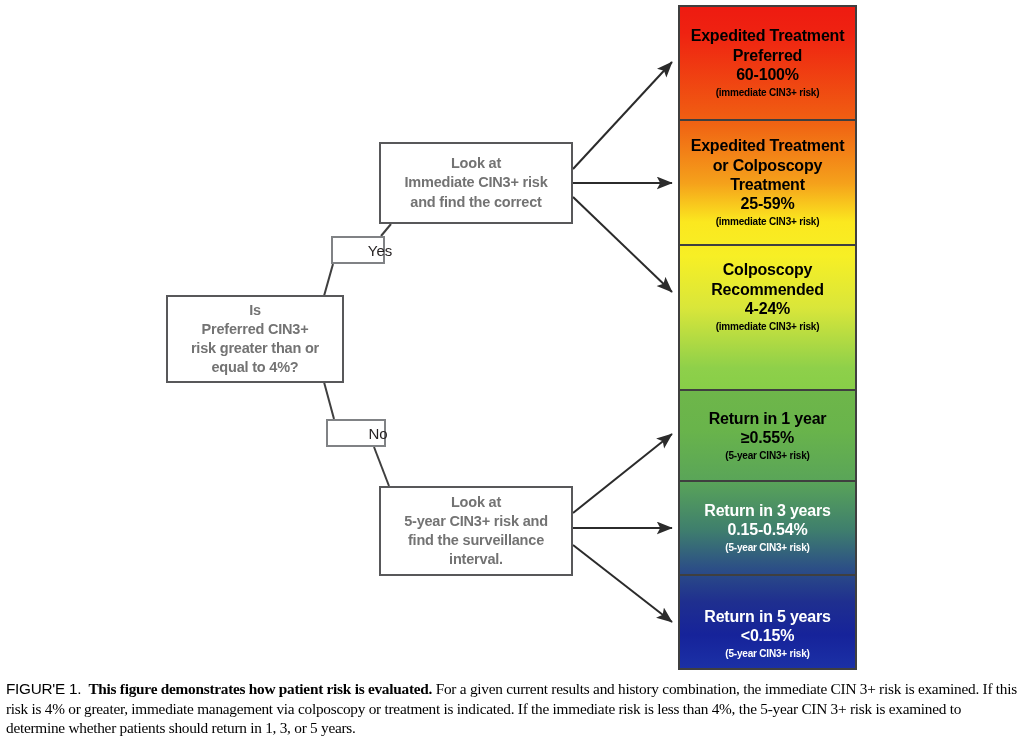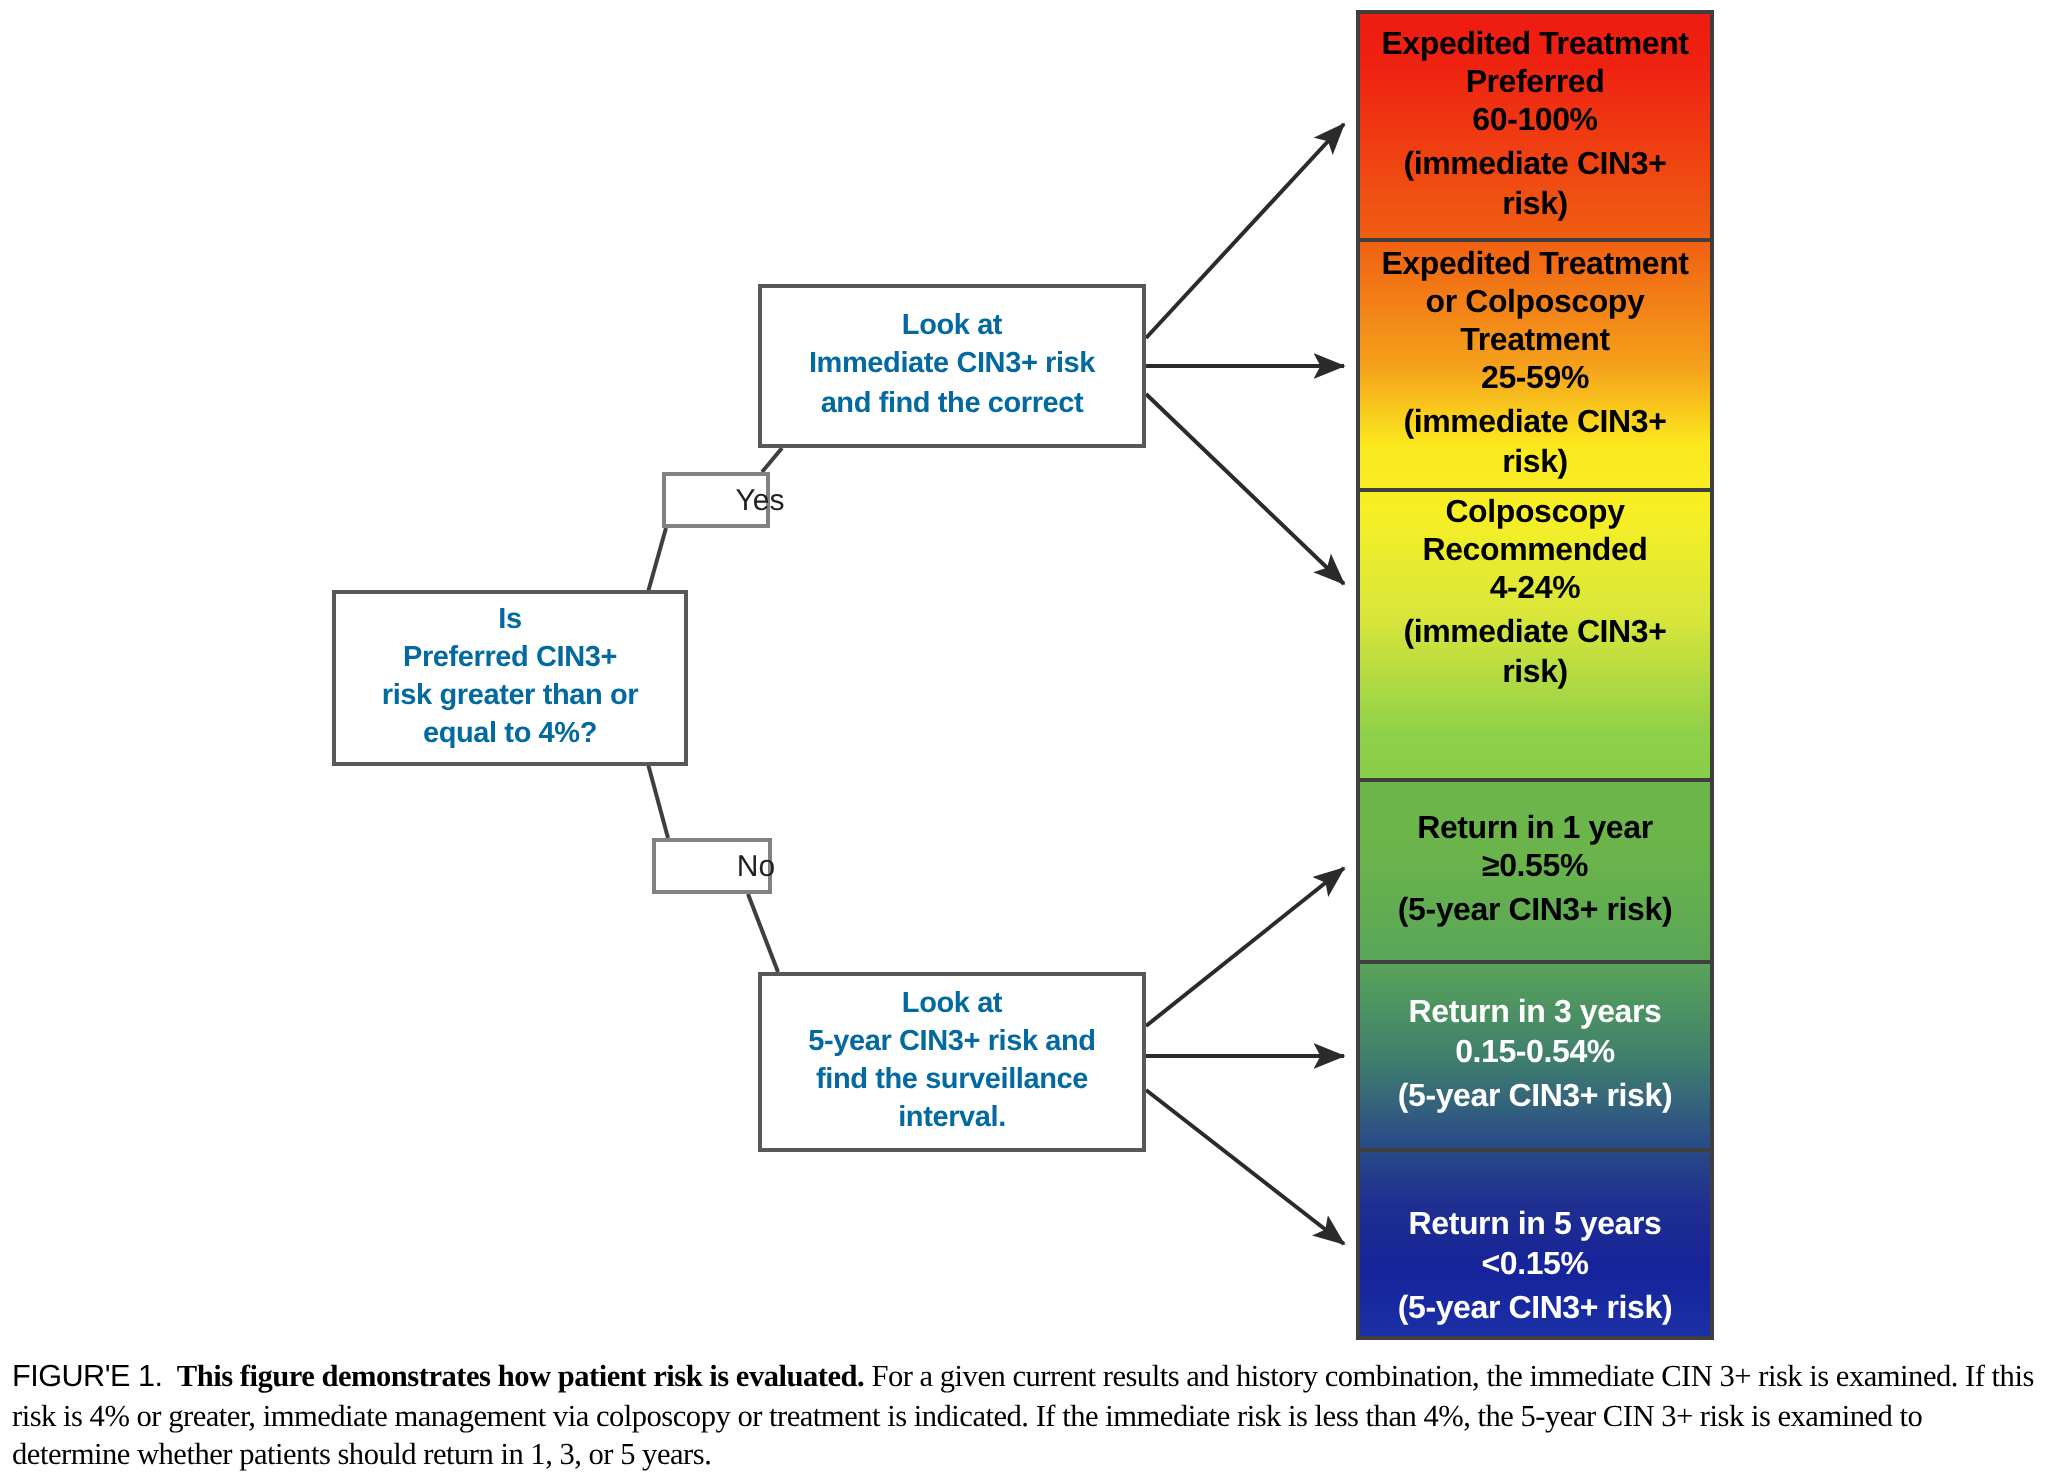--- a/index.html
+++ b/index.html
@@ -24,21 +24,21 @@
 
   
   .node {
     position: absolute;
     box-sizing: border-box;
     display: flex;
     flex-direction: column;
     align-items: center;
     justify-content: center;
     text-align: center;
-    color: #0369a1;
+    color: #737373;
   }
 
   .plain-box {
     border: 2px solid #58585a;
     background: #ffffff;
     font-weight: bold;
     font-size: 14.5px;
     line-height: 1.32;
     letter-spacing: -0.2px;
   }
@@ -154,21 +154,21 @@
   .cell + .cell { border-top: 2px solid #3f3f3f; }
 
   .cell .line {
     font-weight: bold;
     font-size: 16px;
     line-height: 1.2;
     letter-spacing: -0.2px;
   }
   .cell .sub {
     font-weight: bold;
-    font-size: 16px;
+    font-size: 10px;
     line-height: 1.25;
     margin-top: 3px;
     letter-spacing: -0.2px;
   }
   .dark-text .line, .dark-text .sub { color: #000000; }
   .light-text .line, .light-text .sub { color: #ffffff; }
 
   
   #cell-expedited      { top: 0px;   height: 112px; }
   #cell-expedited-colpo{ top: 112px; height: 125px; }

